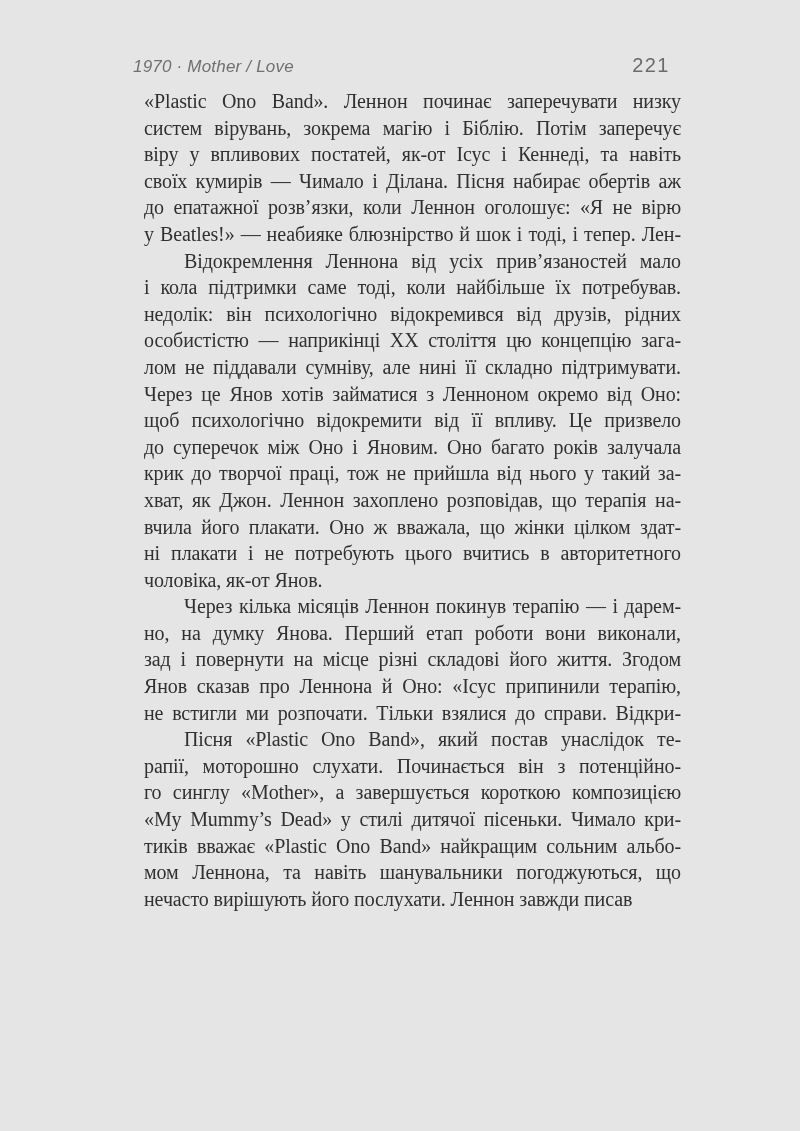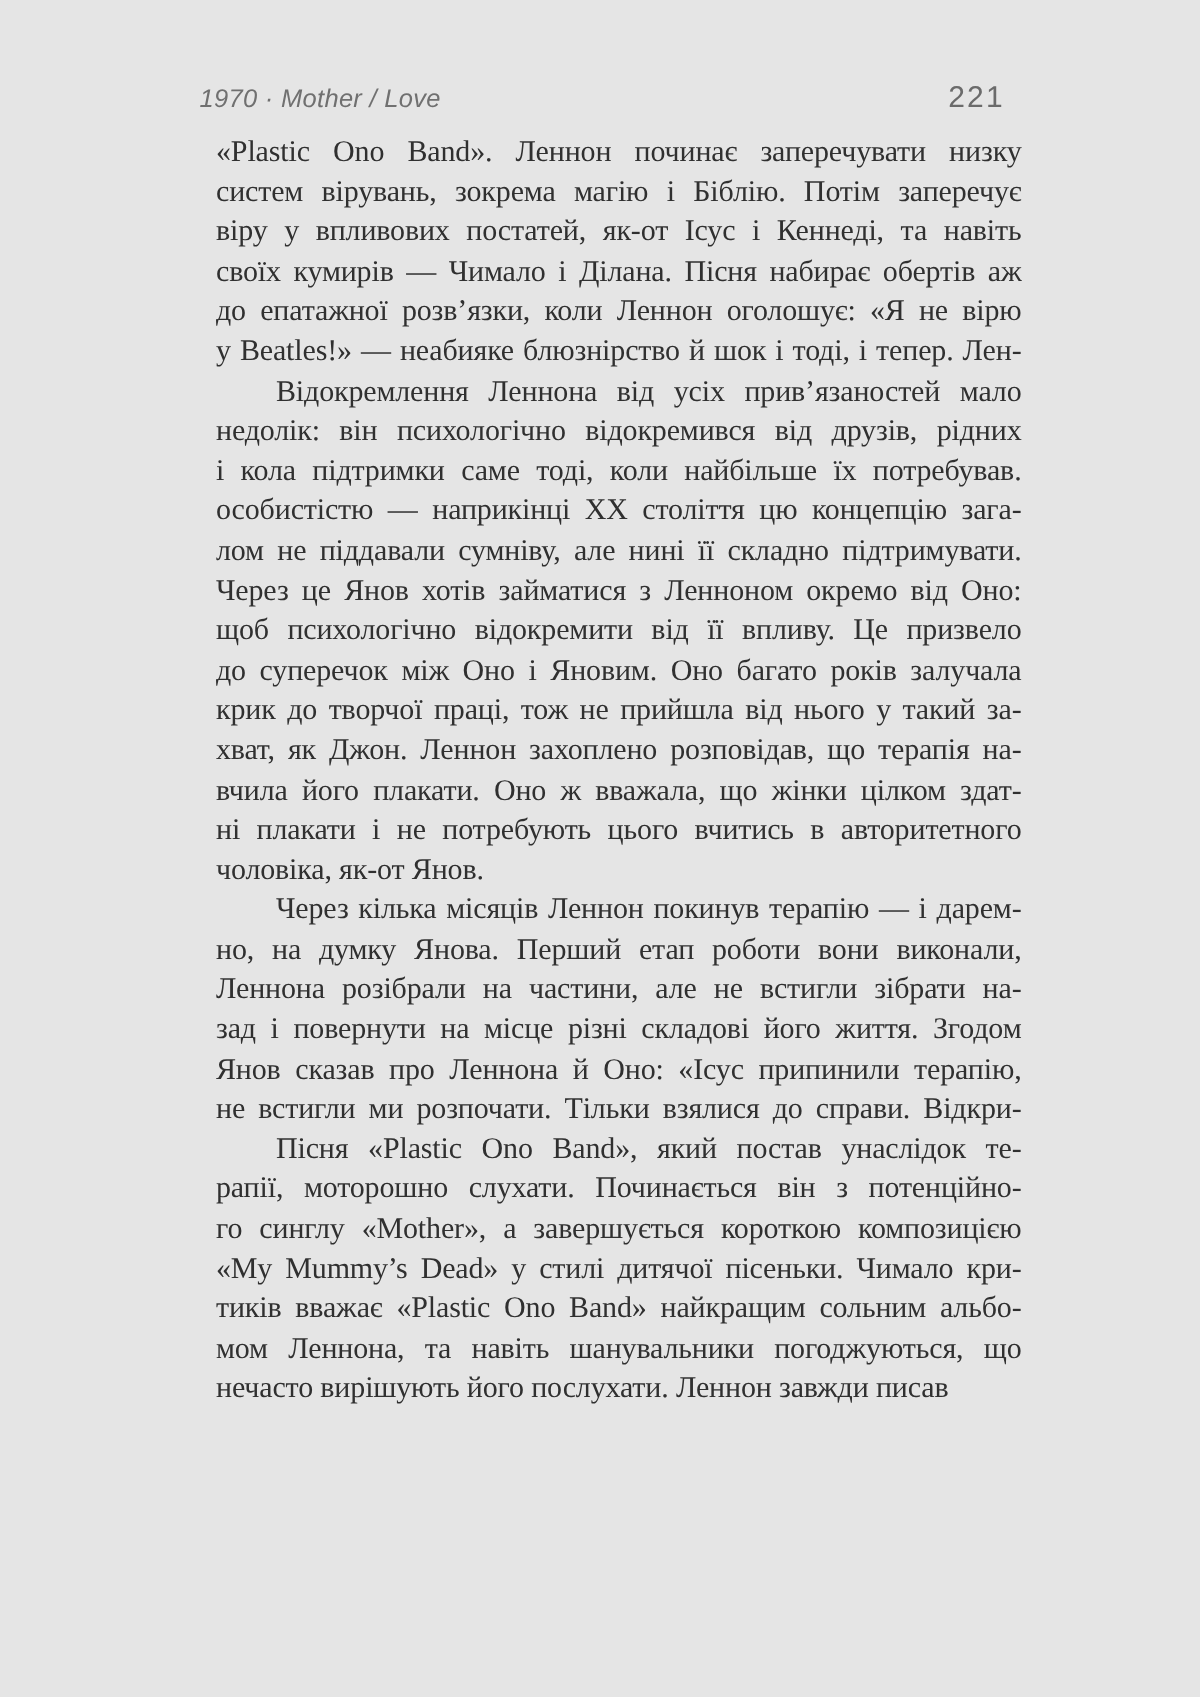--- a/index.html
+++ b/index.html
@@ -84,37 +84,36 @@
       <div class="paragraph">
         <div class="line first">«Plastic Ono Band». Леннон починає заперечувати низку</div>
         <div class="line">систем вірувань, зокрема магію і Біблію. Потім заперечує</div>
         <div class="line">віру у впливових постатей, як-от Ісус і Кеннеді, та навіть</div>
         <div class="line">своїх кумирів — Чимало і Ділана. Пісня набирає обертів аж</div>
         <div class="line">до епатажної розв’язки, коли Леннон оголошує: «Я не вірю</div>
         <div class="line">у Beatles!» — неабияке блюзнірство й шок і тоді, і тепер. Лен-</div>
       </div>
       <div class="paragraph indent">
         <div class="line first">Відокремлення Леннона від усіх прив’язаностей мало</div>
+        <div class="line">і кола підтримки саме тоді, коли найбільше їх потребував.</div>
         <div class="line">недолік: він психологічно відокремився від друзів, рідних</div>
-        <div class="line">і кола підтримки саме тоді, коли найбільше їх потребував.</div>
         <div class="line">особистістю — наприкінці XX століття цю концепцію зага-</div>
         <div class="line">лом не піддавали сумніву, але нині її складно підтримувати.</div>
         <div class="line">Через це Янов хотів займатися з Ленноном окремо від Оно:</div>
         <div class="line">щоб психологічно відокремити від її впливу. Це призвело</div>
         <div class="line">до суперечок між Оно і Яновим. Оно багато років залучала</div>
         <div class="line">крик до творчої праці, тож не прийшла від нього у такий за-</div>
         <div class="line">хват, як Джон. Леннон захоплено розповідав, що терапія на-</div>
         <div class="line">вчила його плакати. Оно ж вважала, що жінки цілком здат-</div>
         <div class="line">ні плакати і не потребують цього вчитись в авторитетного</div>
         <div class="line last">чоловіка, як-от Янов.</div>
       </div>
       <div class="paragraph indent">
         <div class="line first">Через кілька місяців Леннон покинув терапію — і дарем-</div>
         <div class="line">но, на думку Янова. Перший етап роботи вони виконали,</div>
-        <div class="line">Леннона розібрали на частини, але не встигли зібрати на-</div>
         <div class="line">зад і повернути на місце різні складові його життя. Згодом</div>
         <div class="line">Янов сказав про Леннона й Оно: «Ісус припинили терапію,</div>
         <div class="line">не встигли ми розпочати. Тільки взялися до справи. Відкри-</div>
       </div>
       <div class="paragraph indent">
         <div class="line first">Пісня «Plastic Ono Band», який постав унаслідок те-</div>
         <div class="line">рапії, моторошно слухати. Починається він з потенційно-</div>
         <div class="line">го синглу «Mother», а завершується короткою композицією</div>
         <div class="line">«My Mummy’s Dead» у стилі дитячої пісеньки. Чимало кри-</div>
         <div class="line">тиків вважає «Plastic Ono Band» найкращим сольним альбо-</div>

